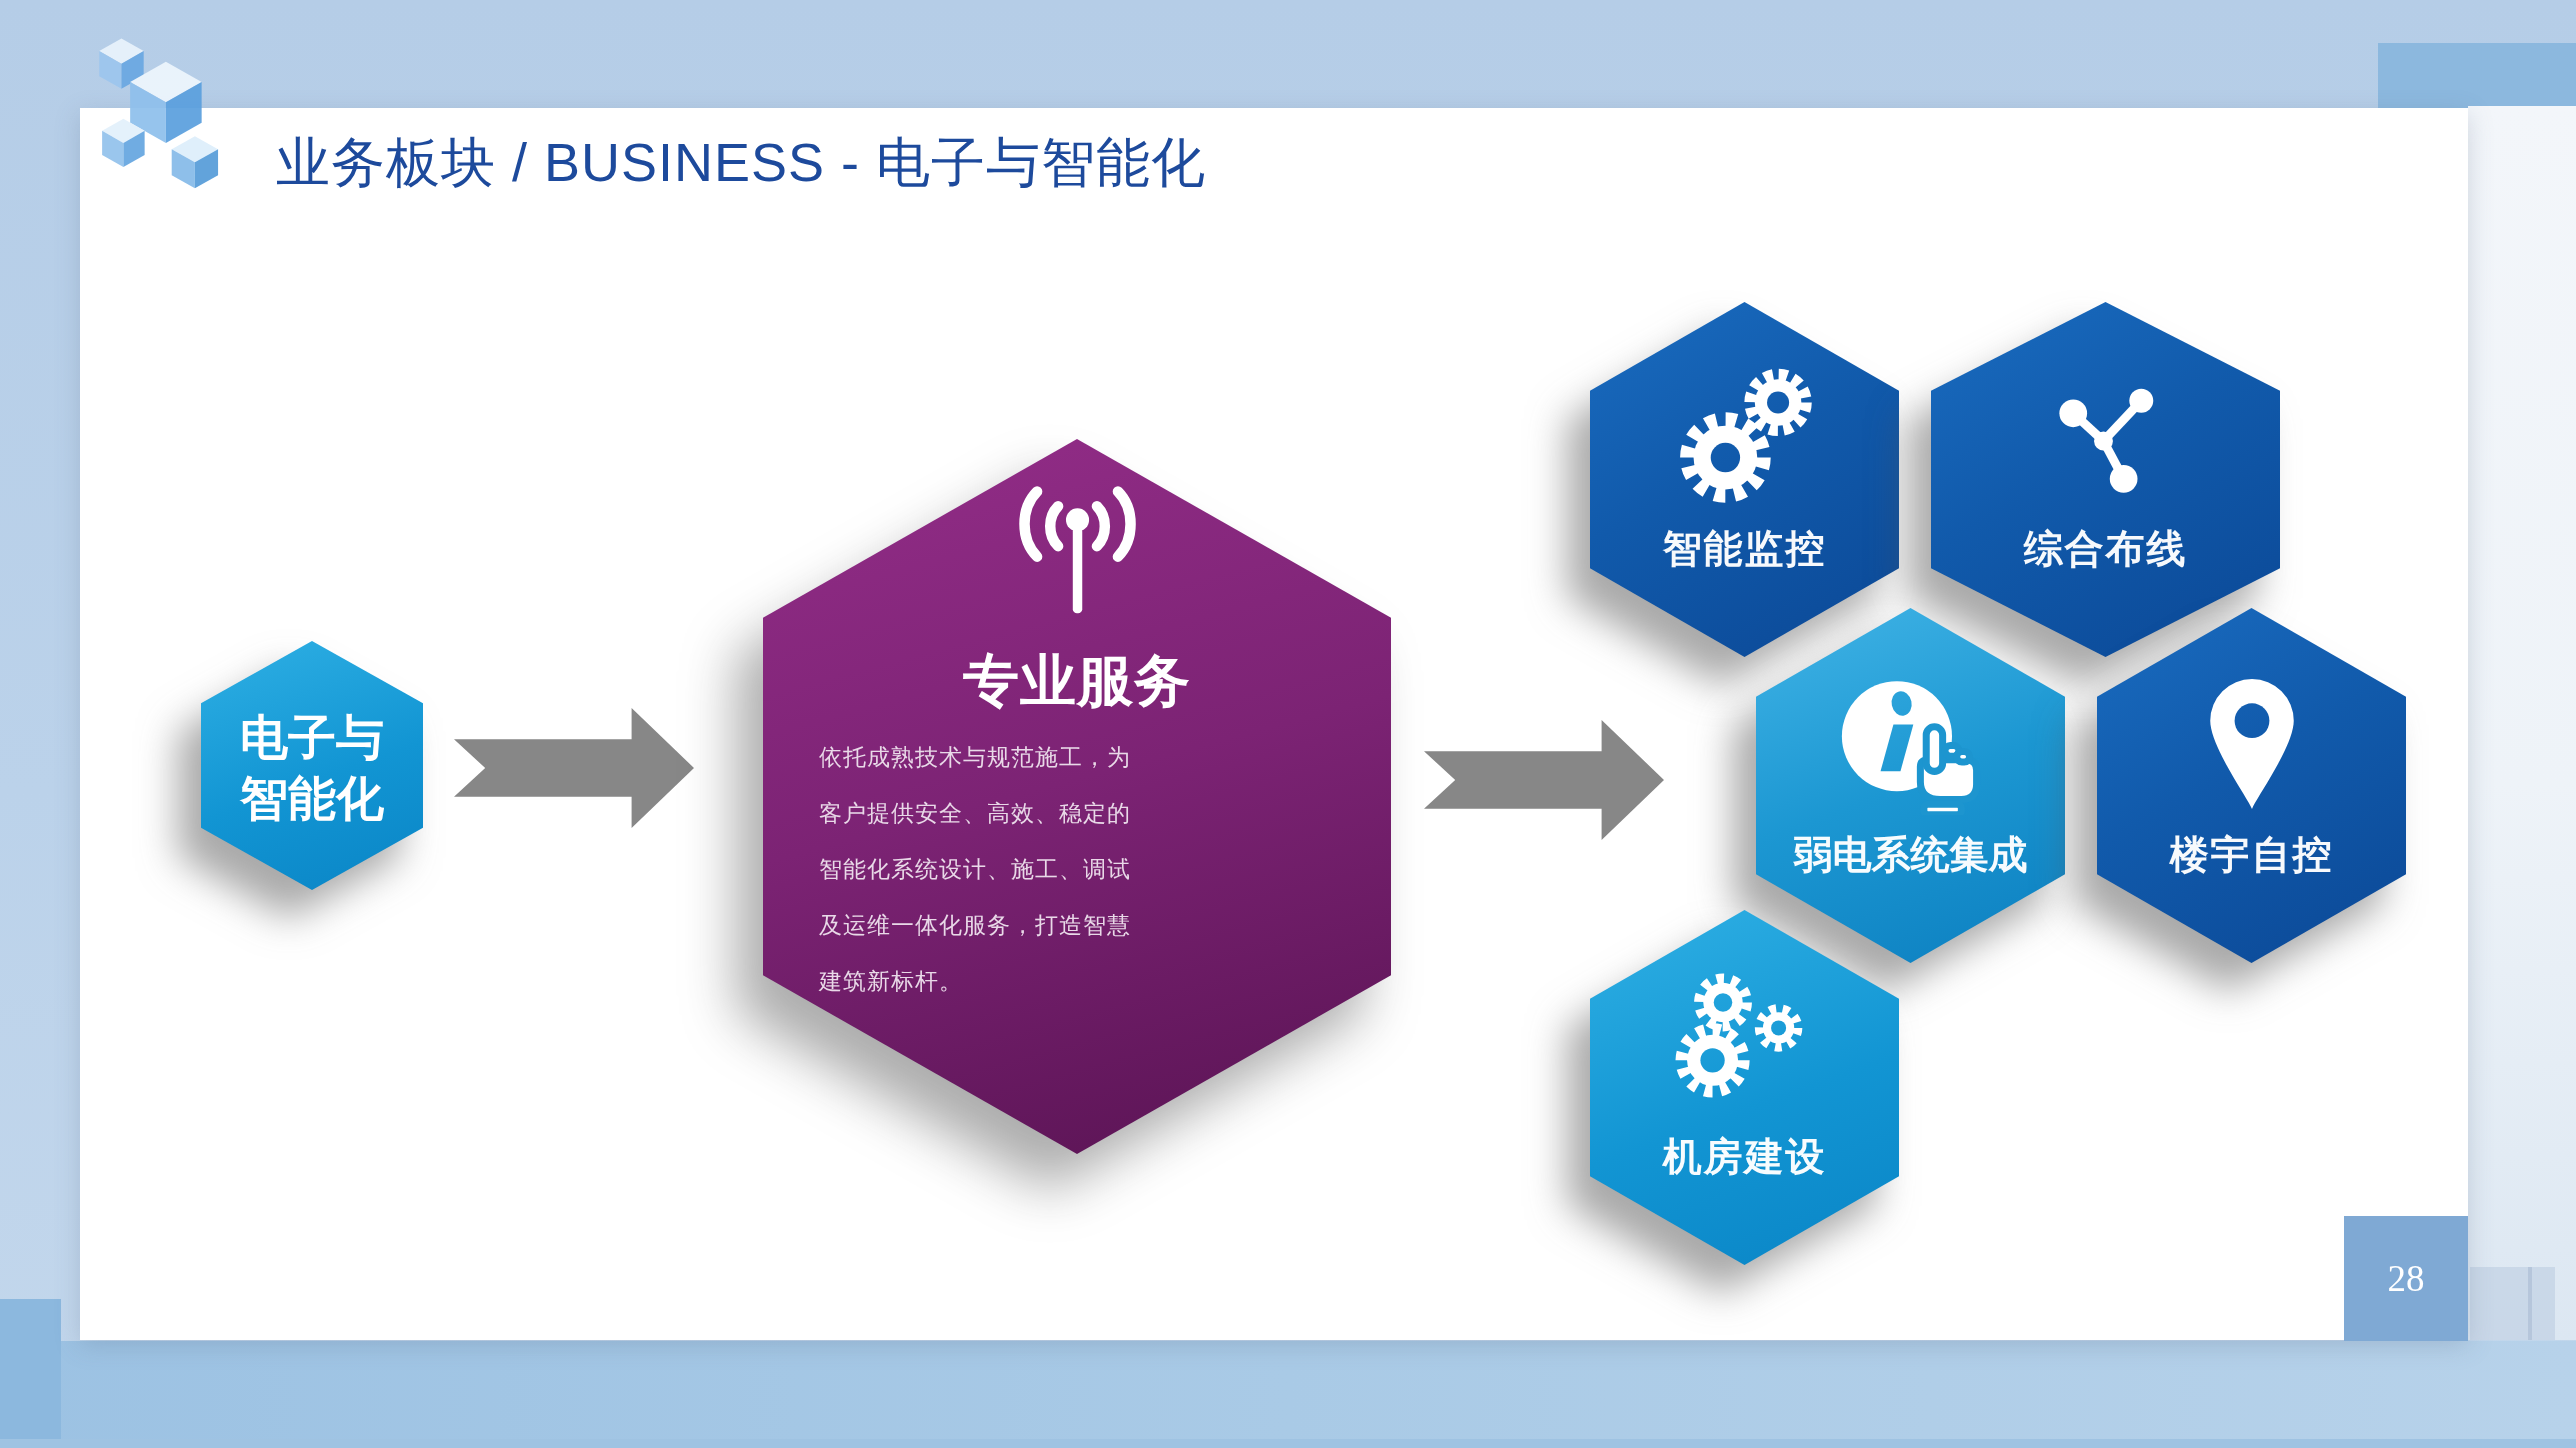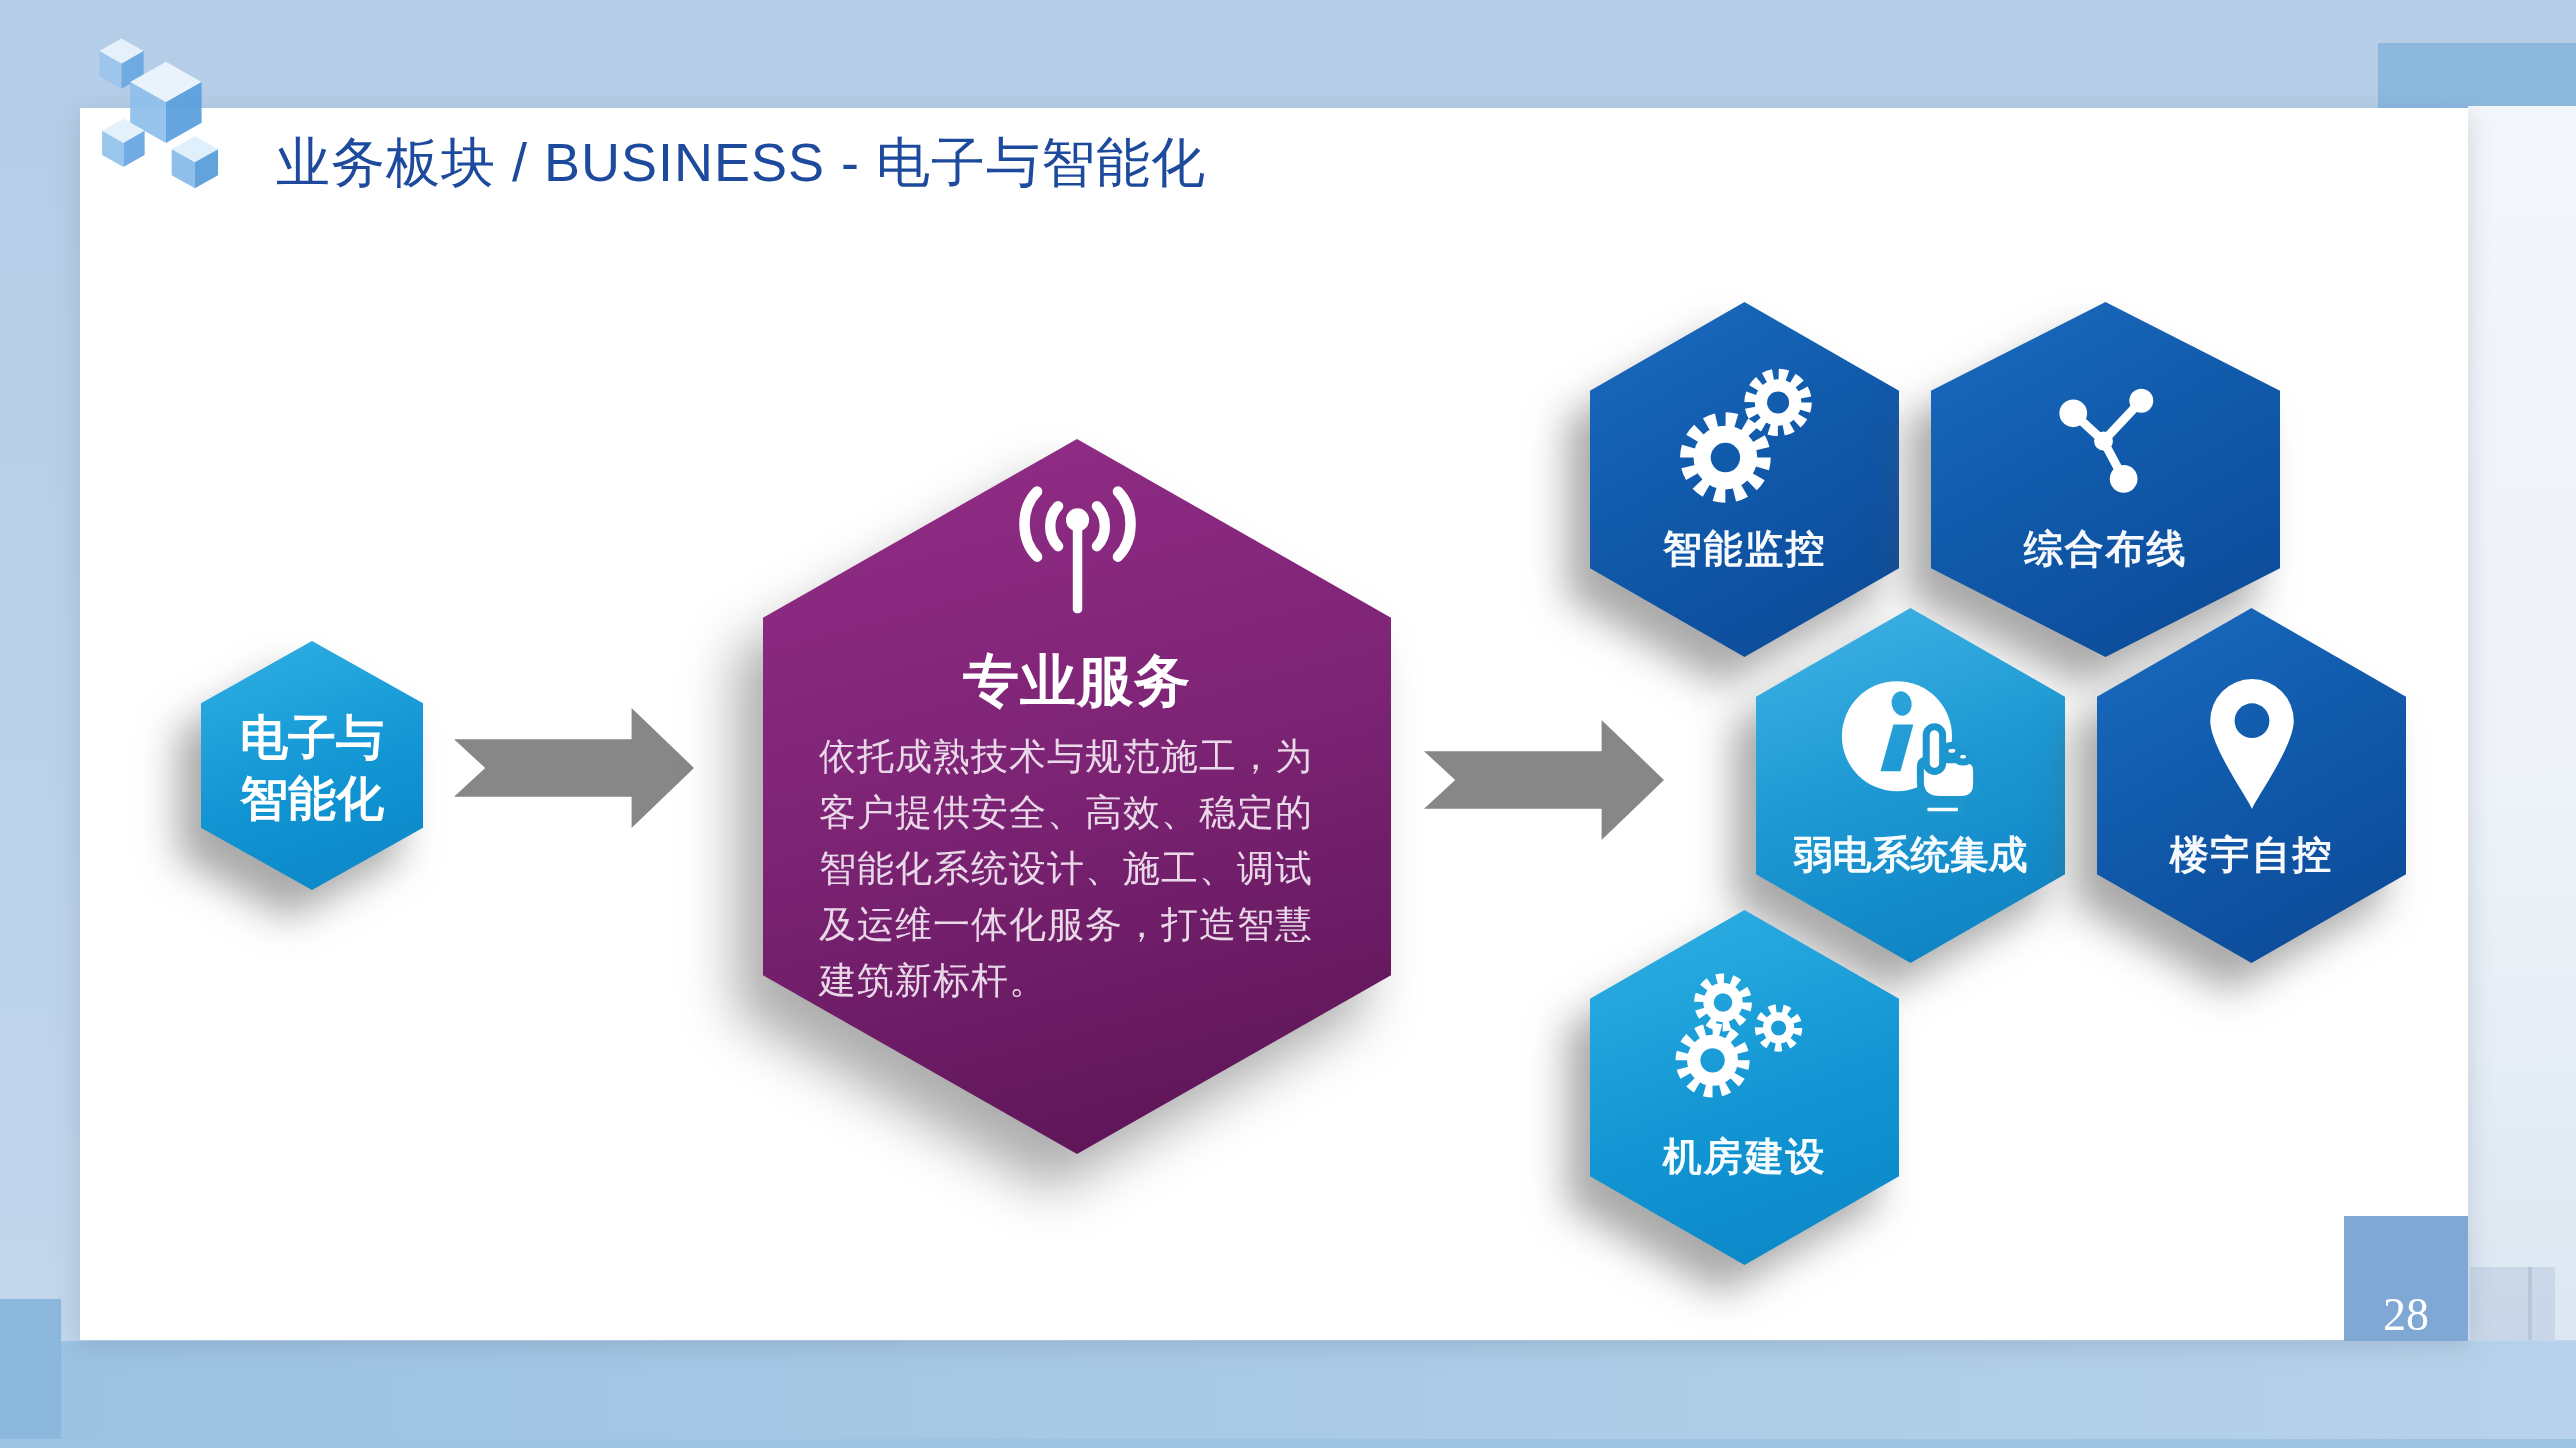--- a/index.html
+++ b/index.html
@@ -38,29 +38,29 @@
     font-size:39px;font-weight:700;color:rgba(255,255,255,.97);letter-spacing:1.9px;}
   .hex-label.bold{font-weight:700;letter-spacing:0;}
   
   .source-label{position:absolute;left:0;top:27%;width:100%;text-align:center;
     font-size:48px;font-weight:700;color:#ffffff;line-height:1.26;}
   
   .hero-icon{position:absolute;left:50%;top:46px;transform:translateX(-50%);width:147px;height:137px;}
   .hero-heading{position:absolute;left:0;top:205px;width:100%;text-align:center;
     font-size:56px;font-weight:700;color:#ffffff;letter-spacing:1px;}
   .hero-body{position:absolute;left:56px;top:290px;width:533px;
-    font-size:37px;line-height:56px;color:#e9d9e8;letter-spacing:1px;}
+    font-size:23px;line-height:56px;color:#e9d9e8;letter-spacing:1px;}
   
   .arrow{position:absolute;width:240px;height:120px;background:#878787;
     clip-path:polygon(0% 26%,74% 26%,74% 0%,100% 50%,74% 100%,74% 74%,0% 74%,13% 50%);
     filter:drop-shadow(0 5.8px 5.8px rgba(120,120,120,.25));}
   
   .badge{position:absolute;left:2344px;top:1216px;width:124px;height:125px;background:#7fa9d4;
-    display:flex;align-items:flex-end;justify-content:center;
-    font-family:"Liberation Serif","DejaVu Serif",serif;font-size:46px;color:#ffffff;}
+    display:flex;align-items:center;justify-content:center;
+    font-family:"Liberation Serif","DejaVu Serif",serif;font-size:37px;color:#ffffff;}
 </style>
 </head>
 <body>
 
 <div class="canvas">
 
   <div class="bg-top-right"></div>
   <div class="bg-right-col"></div>
   <div class="bg-right-building"></div>
   <div class="bg-right-line"></div>

